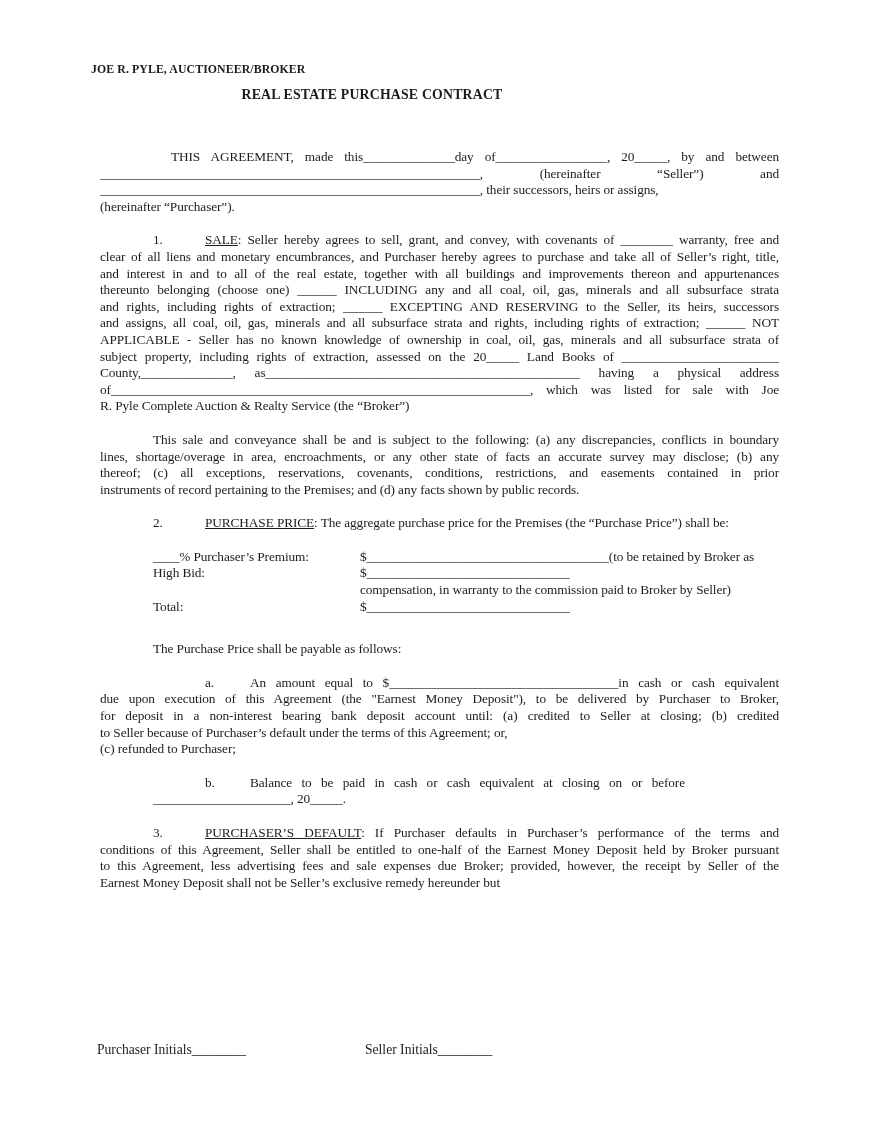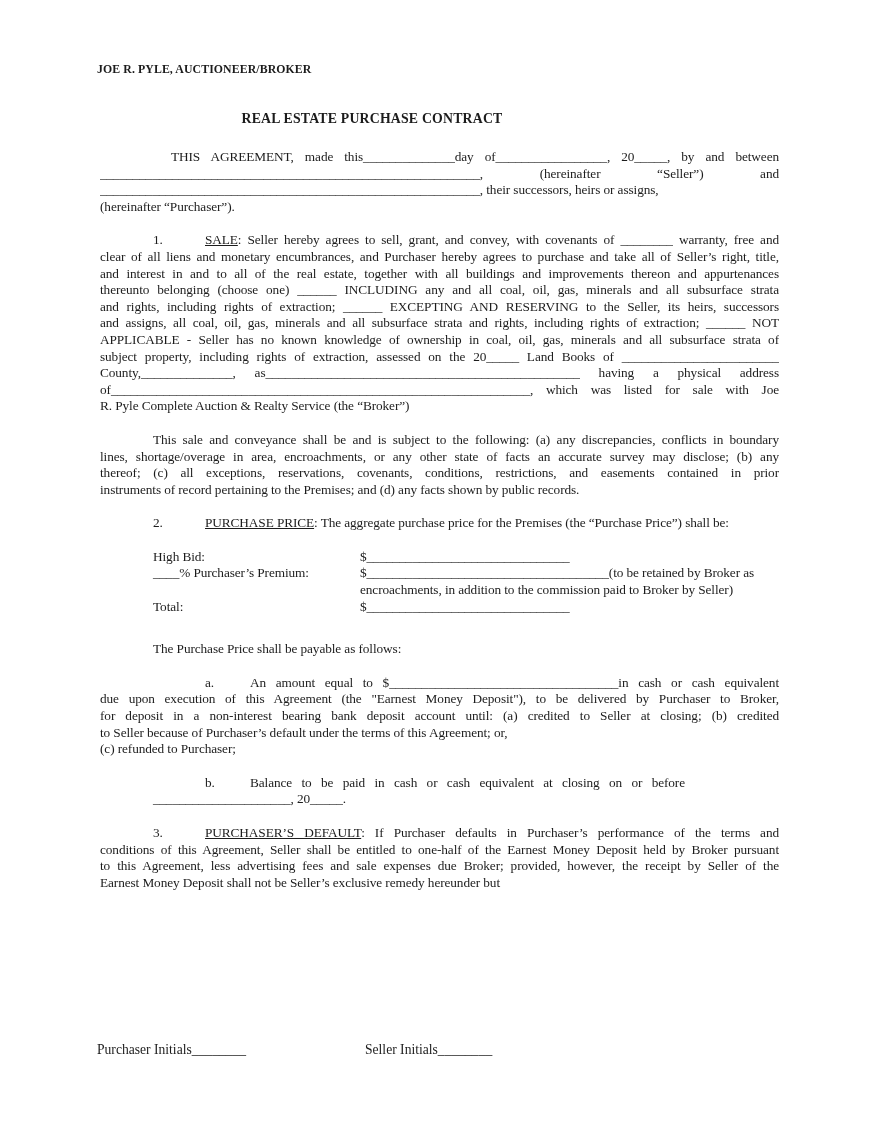--- a/index.html
+++ b/index.html
@@ -1,22 +1,22 @@
 <!DOCTYPE html>
 <html><head>
 <meta charset="utf-8">
 <style>
   html,body{margin:0;padding:0;background:#ffffff;}
   .page{
     position:relative;width:877px;height:1135px;background:#ffffff;overflow:hidden;
     font-family:"Liberation Serif","DejaVu Serif",serif;
     color:#1c1c1c;font-size:13.3px;letter-spacing:-0.1px;
   }
-  .hdr{position:absolute;top:62px;left:97px;font-weight:bold;font-size:11.8px;letter-spacing:0.1px;}
-  .title{position:absolute;top:111px;left:0;width:744px;text-align:center;font-weight:bold;font-size:13.8px;letter-spacing:0.2px;}
+  .hdr{position:absolute;top:62px;left:91px;font-weight:bold;font-size:11.8px;letter-spacing:0.1px;}
+  .title{position:absolute;top:87px;left:0;width:744px;text-align:center;font-weight:bold;font-size:13.8px;letter-spacing:0.2px;}
   .docbody{position:absolute;top:149px;left:100px;width:679px;}
   .blk{margin-top:17px;}
   .blk:first-child{margin-top:0;}
   .blk.mt26{margin-top:26px;}
   .ln{line-height:16.6px;height:16.6px;overflow:hidden;white-space:normal;}
   .ln.just{text-align:justify;text-align-last:justify;}
   .tab{display:inline-block;box-sizing:border-box;}
   .u{text-decoration:underline;}
   .footer{position:absolute;top:1042px;left:97px;font-size:13.6px;letter-spacing:0;}
   .footer .fp{display:inline-block;width:268px;}
@@ -50,23 +50,23 @@
       <div class="blk">
         <div class="ln just" style="padding-left: 53px;"><span>This sale and conveyance shall be and is subject to the following: (a) any discrepancies, conflicts in boundary</span></div>
         <div class="ln just"><span>lines, shortage/overage in area, encroachments, or any other state of facts an accurate survey may disclose; (b) any</span></div>
         <div class="ln just"><span>thereof; (c) all exceptions, reservations, covenants, conditions, restrictions, and easements contained in prior</span></div>
         <div class="ln"><span>instruments of record pertaining to the Premises; and (d) any facts shown by public records.</span></div>
       </div>
       <div class="blk">
         <div class="ln"><span class="tab" style="width: 105px; padding-left: 53px;">2.</span><span class="u">PURCHASE PRICE</span><span>: The aggregate purchase price for the Premises (the “Purchase Price”) shall be:</span></div>
       </div>
       <div class="blk">
+        <div class="ln" style="padding-left: 53px;"><span class="tab" style="width: 207px;">____% Purchaser’s Premium:</span><span>$_____________________________________(to be retained by Broker as</span></div>
         <div class="ln" style="padding-left: 53px;"><span class="tab" style="width: 207px;">High Bid:</span><span>$_______________________________</span></div>
-        <div class="ln" style="padding-left: 53px;"><span class="tab" style="width: 207px;">____% Purchaser’s Premium:</span><span>$_____________________________________(to be retained by Broker as</span></div>
-        <div class="ln" style="padding-left: 53px;"><span class="tab" style="width: 207px;"></span><span>encroachments, in addition to the commission paid to Broker by Seller)</span></div>
+        <div class="ln" style="padding-left: 53px;"><span class="tab" style="width: 207px;"></span><span>compensation, in warranty to the commission paid to Broker by Seller)</span></div>
         <div class="ln" style="padding-left: 53px;"><span class="tab" style="width: 207px;">Total:</span><span>$_______________________________</span></div>
       </div>
       <div class="blk mt26">
         <div class="ln" style="padding-left: 53px;"><span>The Purchase Price shall be payable as follows:</span></div>
       </div>
       <div class="blk">
         <div class="ln just"><span class="tab" style="width: 150px; padding-left: 105px;">a.</span><span>An amount equal to $___________________________________in cash or cash equivalent</span></div>
         <div class="ln just"><span>due upon execution of this Agreement (the "Earnest Money Deposit"), to be delivered by Purchaser to Broker,</span></div>
         <div class="ln just"><span>for deposit in a non-interest bearing bank deposit account until: (a) credited to Seller at closing; (b) credited</span></div>
         <div class="ln"><span>to Seller because of Purchaser’s default under the terms of this Agreement; or,</span></div>

